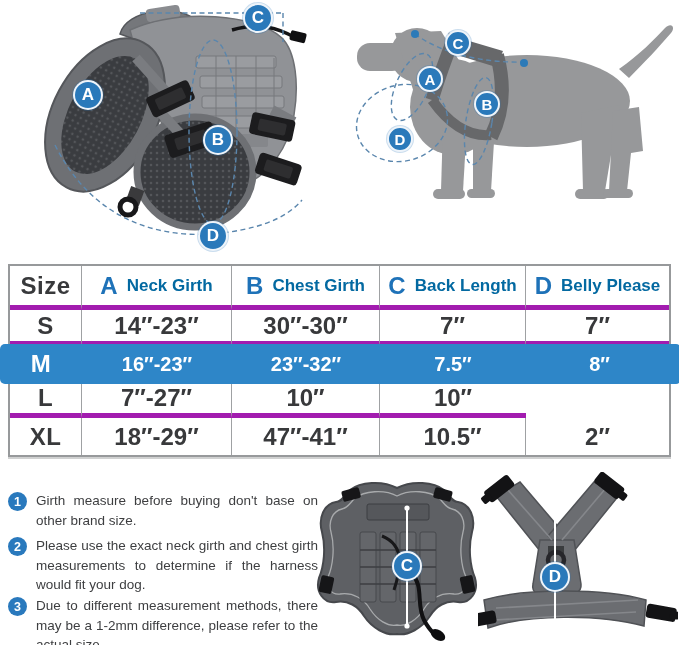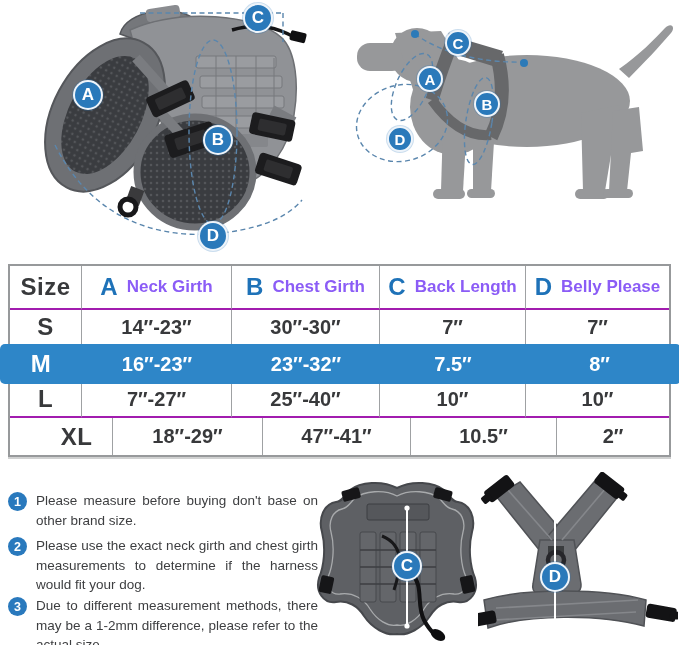--- a/index.html
+++ b/index.html
@@ -22,33 +22,33 @@
 
   
   .size-table{
     position:absolute;left:8px;top:264px;width:663px;height:193px;
     border:2px solid #97999b;box-sizing:border-box;background:#fff;
     box-shadow:0 2px 0 rgba(120,122,124,.35);
   }
   .tr{display:grid;grid-template-columns:72px 150px 148px 146px 1fr;}
   .td{
     display:flex;align-items:center;justify-content:center;
-    border-right:1px solid #9fa1a3;border-bottom:2px solid #a21caf;
+    border-right:1px solid #9fa1a3;border-bottom:5px solid #a21caf;
     color:#38393b;font-weight:bold;box-sizing:border-box;
   }
   .td:last-child{border-right:none;}
   .tr.thead{height:44px;}
   .tr.databody{height:36px;}
-  .tr.last{height:37px;padding-left:31px;}
+  .tr.last{height:37px;}
   .tr.last .td{border-bottom:none;}
   .th-size,.cell-size{font-size:24px;letter-spacing:.5px;}
   .th-letter{color:#1e72b8;font-size:24px;font-weight:bold;margin-right:9px;}
-  .th-label{font-size:17px;font-weight:bold;color:#8b5cf6;}
+  .th-label{font-size:17px;font-weight:bold;color:#0369a1;}
   .cell-val{font-size:20px;}
-  .tr.databody .td{font-size:20px;}
+  .tr.databody .td{font-size:24px;}
   .tr.databody .cell-size{font-size:24px;}
 
   
   .row-highlight{
     position:relative;z-index:3;
     margin:-2px 0 -2px -10px;width:681px;height:40px;
     background:#2e86c8;border-radius:5px;box-sizing:border-box;
     display:grid;grid-template-columns:82px 150px 148px 146px 1fr;
     padding-right:8px;
   }
@@ -243,37 +243,36 @@
       <div class="td cell-size">M</div>
       <div class="td cell-val">16″-23″</div>
       <div class="td cell-val">23″-32″</div>
       <div class="td cell-val">7.5″</div>
       <div class="td cell-val">8″</div>
     </div>
 
     <div class="tr databody">
       <div class="td cell-size">L</div>
       <div class="td cell-val">7″-27″</div>
-      <div class="td cell-val">25″-40″</div>
       <div class="td cell-val">10″</div>
       <div class="td cell-val">10″</div>
     </div>
 
     <div class="tr databody last">
       <div class="td cell-size">XL</div>
       <div class="td cell-val">18″-29″</div>
       <div class="td cell-val">47″-41″</div>
       <div class="td cell-val">10.5″</div>
       <div class="td cell-val">2″</div>
     </div>
   </div>
 
   <div class="note" style="top:491px">
     <div class="note-num">1</div>
-    <p class="note-text">Please measure before buying don't base on other brand size.</p>
+    <p class="note-text">Girth measure before buying don't base on other brand size.</p>
   </div>
   <div class="note" style="top:536px">
     <div class="note-num">2</div>
     <p class="note-text">Please use the exact neck girth and chest girth measurements to determine if the harness would fit your dog.</p>
   </div>
   <div class="note" style="top:596px">
     <div class="note-num">3</div>
     <p class="note-text">Due to different measurement methods, there may be a 1-2mm difference, please refer to the actual size.</p>
   </div>
 

